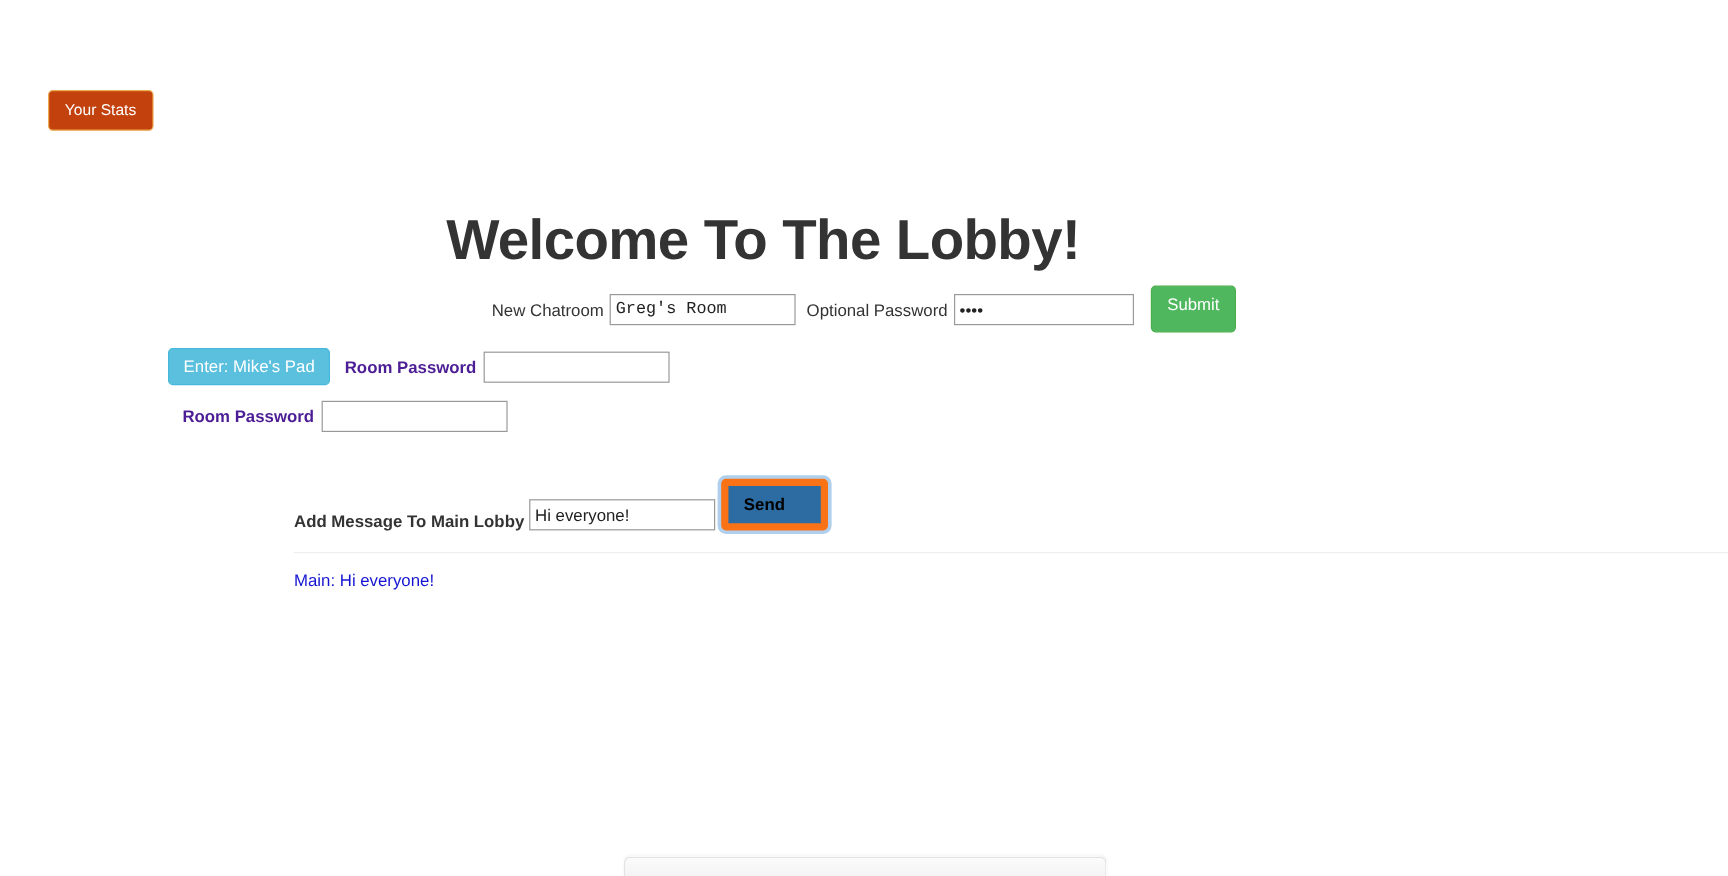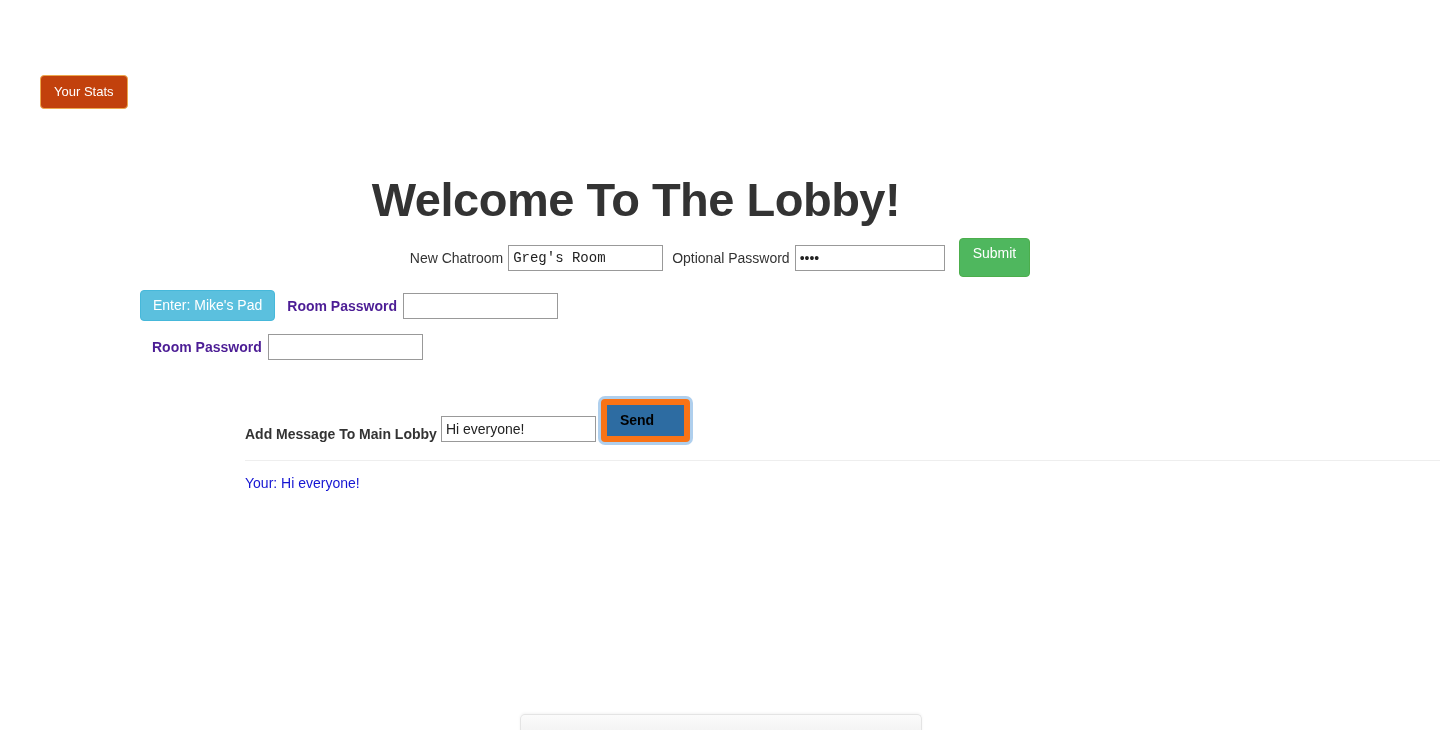--- a/index.html
+++ b/index.html
@@ -232,16 +232,16 @@
 
 <div class="lobby-row">
   <span class="lbl">Add Message To Main Lobby</span>
   <input class="txt" type="text" value="Hi everyone!" style="">
   <button class="btn-send">Send</button>
 </div>
 
 <hr class="divider">
 
 <div class="chat-log">
-  <div class="chat-msg">Your: Hi everyone!</div>
+  <div class="chat-msg">Main: Hi everyone!</div>
 </div>
 
 <div class="bottom-bar"></div>
 
 </body></html>

